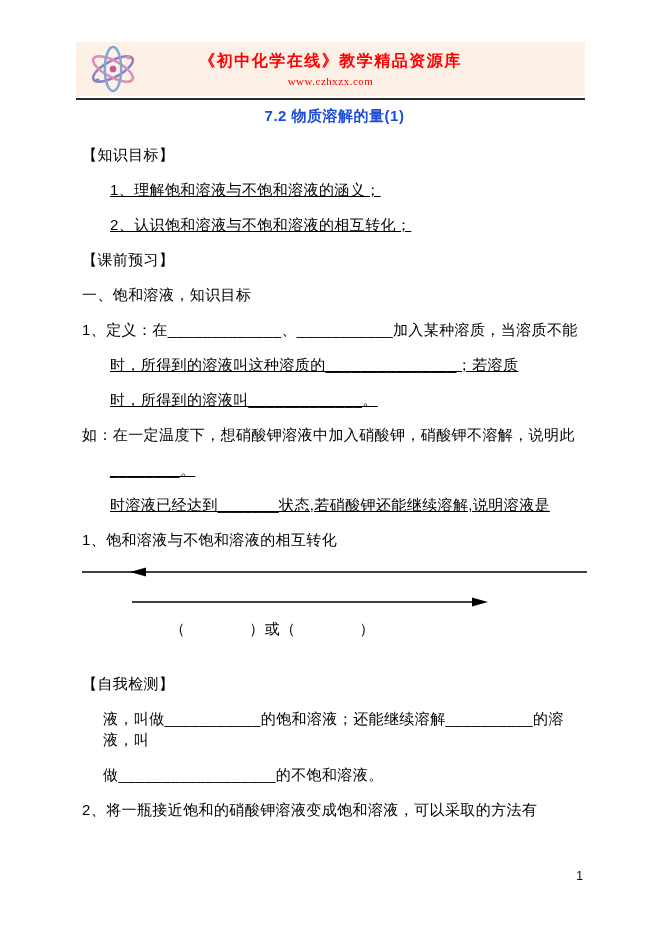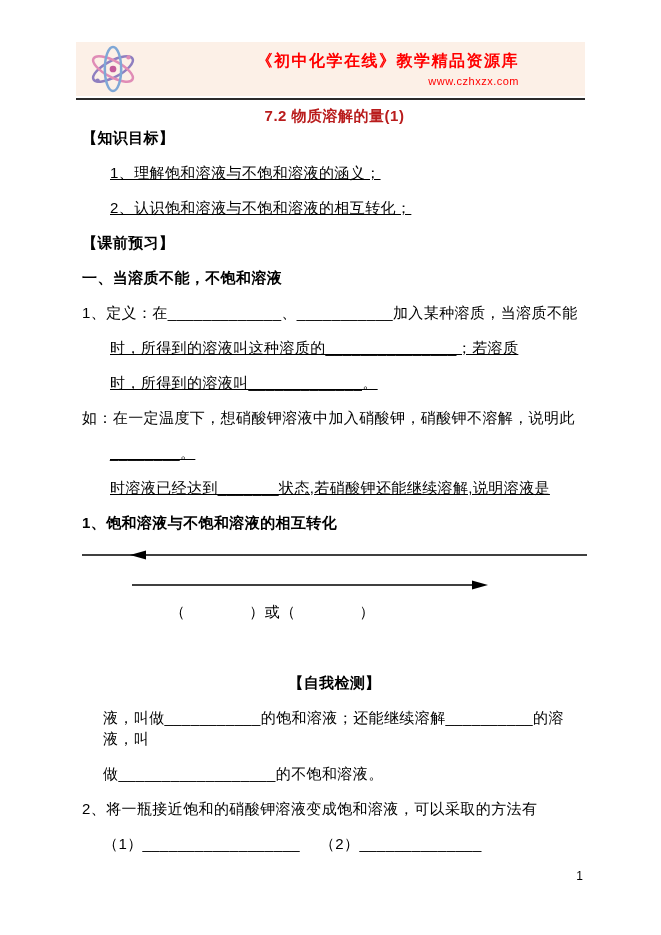--- a/index.html
+++ b/index.html
@@ -7,34 +7,34 @@
   .page {
     width:661px; height:935px; position:relative; background:#ffffff;
     margin:0 auto; overflow:hidden;
     font-family:"Liberation Sans","DejaVu Sans",sans-serif; color:#000;
   }
   .band {
     position:absolute; left:76px; right:76px; top:42px; height:54px;
     background:#fcf0e7; display:flex; align-items:center; padding:0 8px;
   }
   .logo { width:58px; height:50px; flex:0 0 auto; }
-  .band-text { flex:1; text-align:right; }
+  .band-text { flex:1; text-align:center;font-family:Liberation Serif, serif; }
   .brand { color:#ff0000; font-weight:bold; font-size:16px; letter-spacing:1.5px; }
   .url { color:#ff0000; font-size:11px; margin-top:3px; letter-spacing:0.5px; }
   .band-spacer { width:58px; flex:0 0 auto; }
   .rule { position:absolute; left:76px; right:76px; top:98px; border-top:2px solid #2b2b2b; }
   .content { position:absolute; top:107px; left:82px; right:74px; }
-  .title { text-align:center; color:#b91c1c; font-weight:bold; font-size:15px; margin-bottom:1px; letter-spacing:0.5px; }
+  .title { text-align:center; color:#1d4ed8; font-weight:bold; font-size:15px; margin-bottom:18px; letter-spacing:0.5px; }
   .line { font-size:15px; line-height:21px; margin-bottom:14px; letter-spacing:0.4px; }
-  .bold { font-weight:bold; }
+  .bold { font-weight:normal; }
   .ind { margin-left:28px;text-decoration:underline; }
   .ind2 { margin-left:21px; }
   .pre { white-space:pre; }
   .note { margin-left:88px; }
-  .gap-lg { margin-top:50px;text-align:center; }
+  .gap-lg { margin-top:34px; }
   .arrows { margin:0 0 6px 0; height:48px; }
   .pagenum { position:absolute; right:78px; bottom:52px; font-size:12px; }
 </style>
 </head>
 <body>
 
 <div class="page">
 
   <div class="band">
     <span class="logo">
@@ -59,21 +59,21 @@
   <div class="rule"></div>
 
   <div class="content">
     <div class="title">7.2 物质溶解的量(1)</div>
 
     <div class="line bold">【知识目标】</div>
     <div class="line ind">1、理解饱和溶液与不饱和溶液的涵义；</div>
     <div class="line ind">2、认识饱和溶液与不饱和溶液的相互转化；</div>
 
     <div class="line bold">【课前预习】</div>
-    <div class="line bold">一、当溶质不能，不饱和溶液</div>
+    <div class="line bold">一、饱和溶液，知识目标</div>
 
     <div class="line">1、定义：在_____________、___________加入某种溶质，当溶质不能</div>
     <div class="line ind">时，所得到的溶液叫这种溶质的_______________；若溶质</div>
     <div class="line ind">时，所得到的溶液叫_____________。</div>
 
     <div class="line">如：在一定温度下，想硝酸钾溶液中加入硝酸钾，硝酸钾不溶解，说明此</div>
     <div class="line ind">________。</div>
     <div class="line ind">时溶液已经达到_______状态,若硝酸钾还能继续溶解,说明溶液是</div>
 
     <div class="line bold">1、饱和溶液与不饱和溶液的相互转化</div>
@@ -88,18 +88,17 @@
         <polygon points="406,38 390,33.5 390,42.5" fill="#000"></polygon>
       </svg>
     </div>
 
     <div class="line note pre">（              ）或（              ）</div>
 
     <div class="line bold gap-lg">【自我检测】</div>
     <div class="line ind2">液，叫做___________的饱和溶液；还能继续溶解__________的溶液，叫</div>
     <div class="line ind2">做__________________的不饱和溶液。</div>
     <div class="line">2、将一瓶接近饱和的硝酸钾溶液变成饱和溶液，可以采取的方法有</div>
-    <div class="line ind2 pre">（1）__________________　 （2）______________</div>
   </div>
 
   <div class="pagenum">1</div>
 
 </div>
 
 </body></html>

